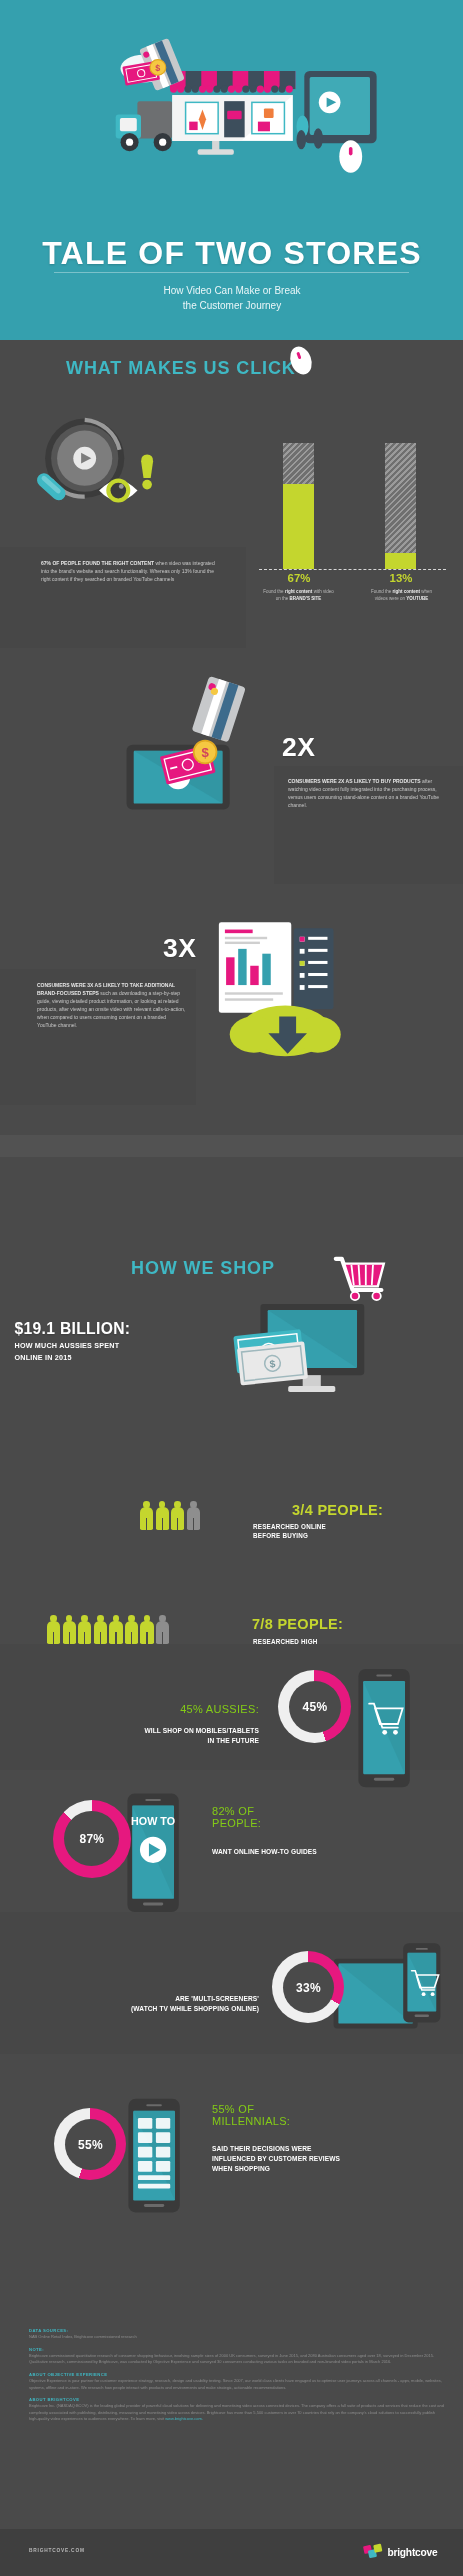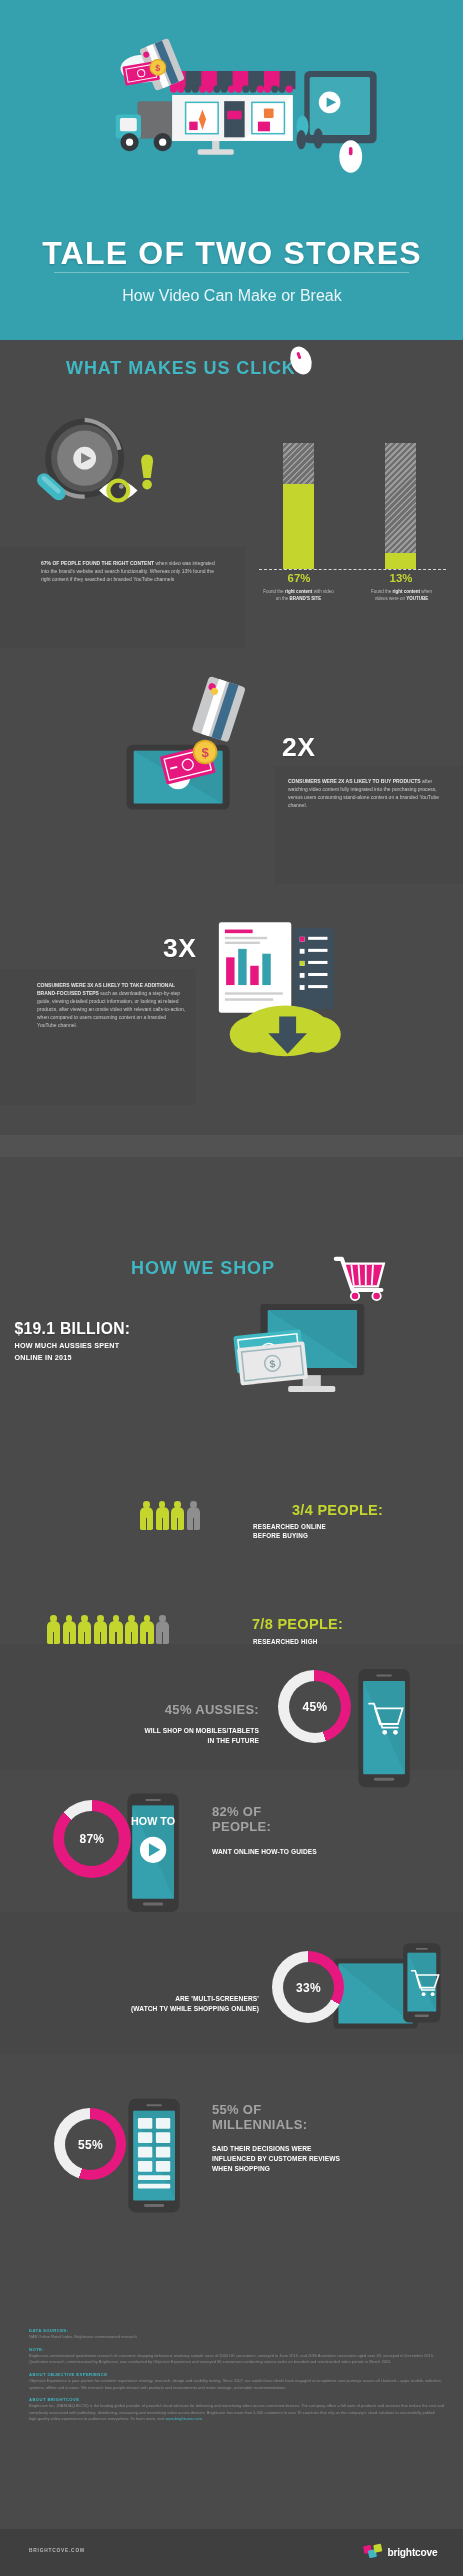--- a/index.html
+++ b/index.html
@@ -21,21 +21,21 @@
     position:absolute; left:0; top:235px; width:464px; text-align:center;
     font-size:32px; font-weight:bold; color:#ffffff; letter-spacing:1.2px;
     text-shadow:0 1.2px 2.4px rgba(0,0,0,.18);
   }
   .hero-rule {
     position:absolute; left:54px; top:272px; width:355px; height:0.6px;
     background:rgba(255,255,255,.35);
   }
   .hero-sub {
     position:absolute; left:0; top:284px; width:464px; text-align:center;
-    font-size:16px; color:#e9f6f8; line-height:1.45; font-weight:300;
+    font-size:10px; color:#e9f6f8; line-height:1.45; font-weight:300;
   }
 
   
   .sec-title {
     position:absolute; font-size:18px; font-weight:bold; color:#3fb8c4;
     letter-spacing:0.9px;
   }
   .panel { position:absolute; background:#474747; }
   .panel-lite { position:absolute; background:#525252; }
 
@@ -99,21 +99,21 @@
   .donut { position:absolute; border-radius:50%; }
   .donut .hole {
     position:absolute; border-radius:50%; background:#4a4a4a;
     display:flex; align-items:center; justify-content:center;
   }
   .donut .hole span {
     font-size:12px; font-weight:bold; color:#ffffff; letter-spacing:0.3px;
   }
 
   .pink-head {
-    position:absolute; font-size:13px; font-weight:bold; color:#a3a3a3;
+    position:absolute; font-size:11px; font-weight:normal; color:#84cc16;
     line-height:1.12; letter-spacing:0.3px;
   }
   .pink-cap {
     position:absolute; font-size:6.6px; font-weight:bold; color:#ffffff;
     line-height:1.5; letter-spacing:0.1px;
   }
 
   
   .foot { position:absolute; left:0; top:2316px; width:464px; height:260px; background:#4a4a4a; }
   .foot-inner { position:absolute; left:29px; top:12px; width:415px; }
@@ -226,20 +226,21 @@
 
         <ellipse cx="582" cy="200" rx="19" ry="27" fill="#ffffff"></ellipse>
         <rect x="579" y="184" width="6" height="14" rx="3" fill="#e6187f"></rect>
       </svg>
     </div>
 
     <div class="hero-title">TALE OF TWO STORES</div>
     <div class="hero-rule"></div>
     <div class="hero-sub">
       <div>How Video Can Make or Break</div>
+      <div>the Customer Journey</div>
     </div>
   </div>
 
   <div class="sec-title" style="left:66px; top:358px;">WHAT MAKES US CLICK</div>
   <div style="position:absolute; left:283px; top:343px;">
     <svg width="36" height="35" viewBox="0 0 60 58">
       <g transform="rotate(-20 30 29)">
         <ellipse cx="30" cy="29" rx="17" ry="24" fill="#ffffff"></ellipse>
         <rect x="27" y="14" width="5" height="12" rx="2.5" fill="#e6187f"></rect>
       </g>

